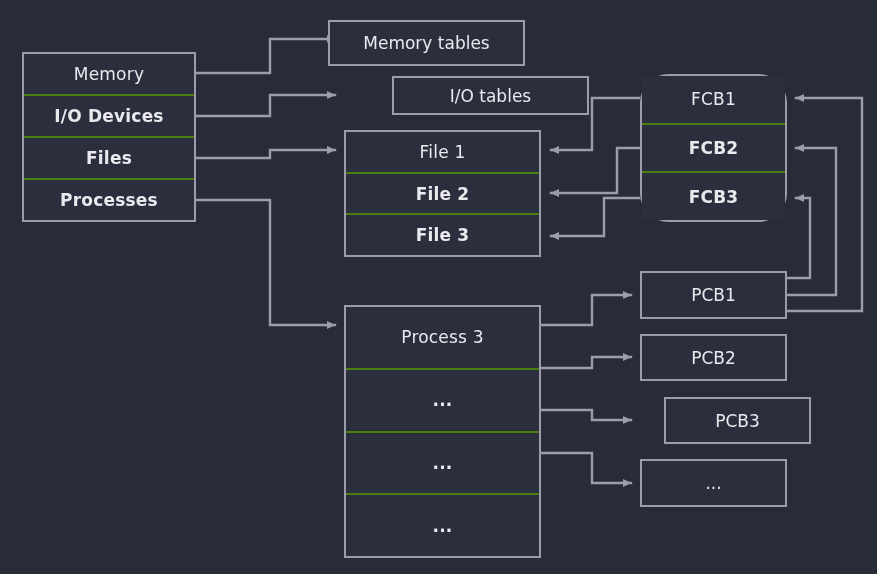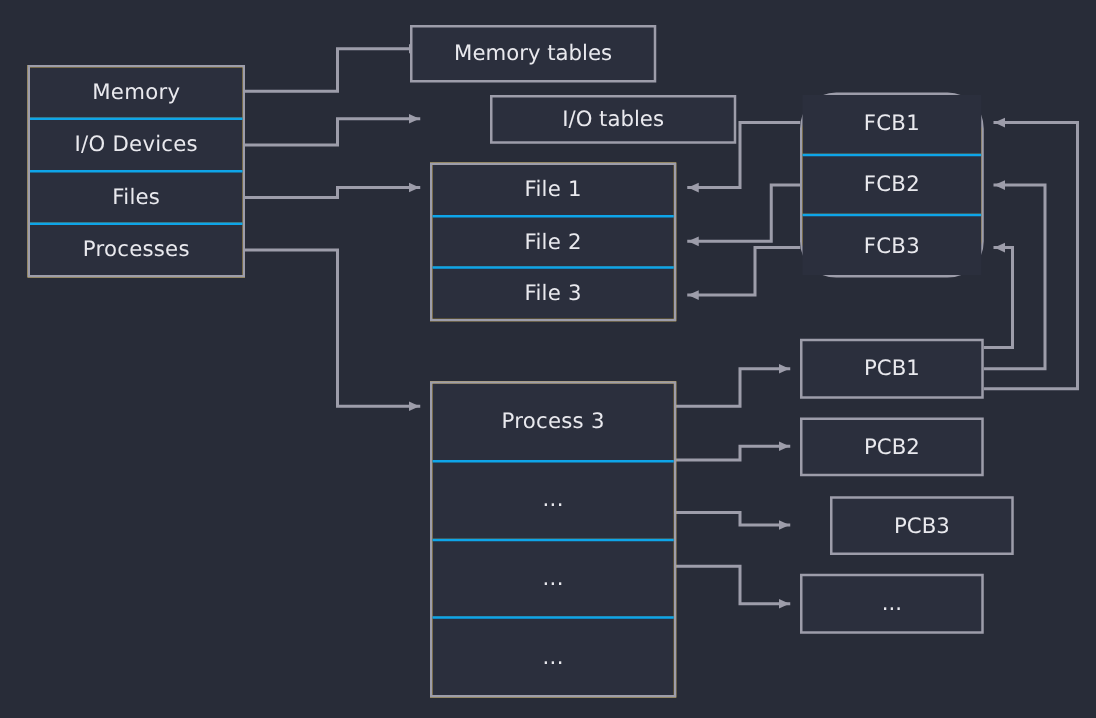--- a/index.html
+++ b/index.html
@@ -36,21 +36,22 @@
     display: flex;
     align-items: center;
     justify-content: center;
     color: #e9e9ee;
     font-size: 17px;
     letter-spacing: 0.2px;
     box-sizing: border-box;
     background: #2b2f3d;
   }
   .cell + .cell {
-    border-top: 2px solid #0ea5e9;
+    border-top: 2px solid #4d7c0f;
+    font-weight: bold;
   }
   .box {
     position: absolute;
     border: 2px solid #9d9daa;
     box-sizing: border-box;
     background: #2b2f3d;
     display: flex;
     align-items: center;
     justify-content: center;
     color: #e9e9ee;

